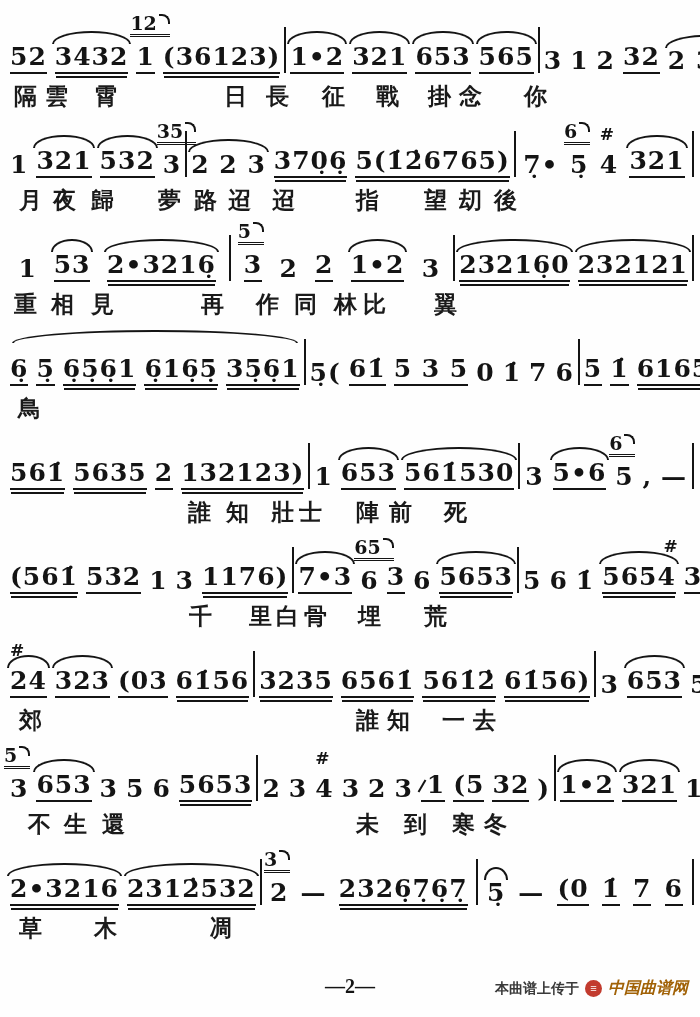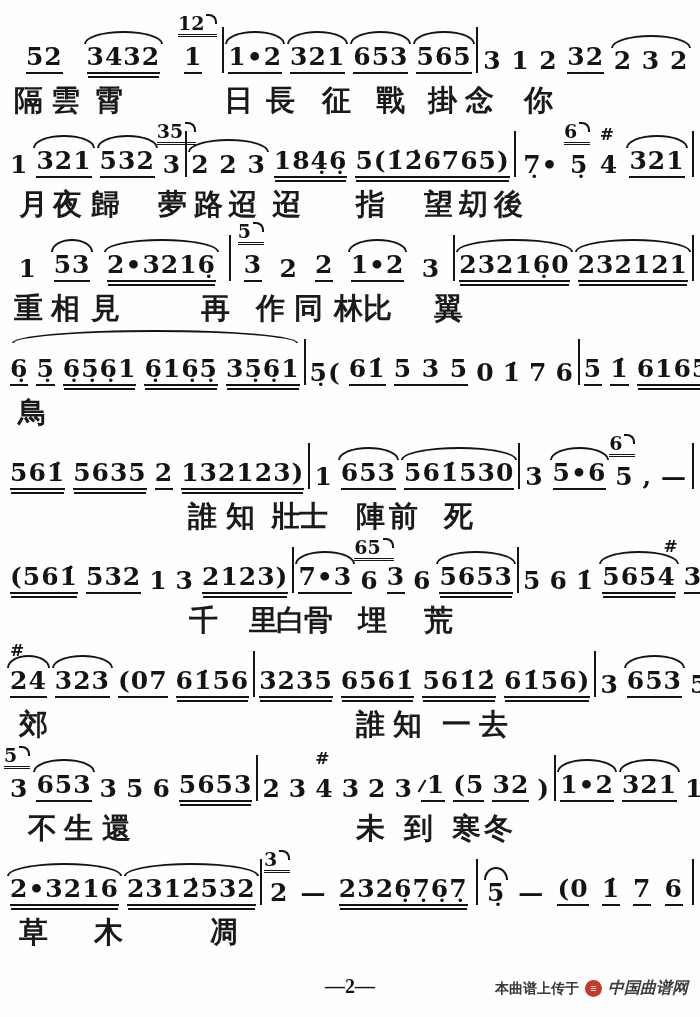--- a/index.html
+++ b/index.html
@@ -55,52 +55,53 @@
   }
   .tok .acc { position: absolute; top: -26px; left: 0; font-style: normal; font-size: 17px; line-height: 1; }
   .tok .acc.right { left: auto; right: -2px; }
   .gliss {
     display: inline-block; width: 2px; height: 14px; background: #141414;
     transform: rotate(30deg); margin: 0 4px 2px 0; vertical-align: middle;
   }
   .lyrics { position: relative; height: 36px; margin-top: 7px; }
   .lyric {
     position: absolute; top: 0;
-    font-size: 29px; font-weight: bold; letter-spacing: 8px; color: #1a1a1a;
+    font-size: 23px; font-weight: bold; letter-spacing: 8px; color: #1a1a1a;
   }
   .footer { position: absolute; left: 0; right: 0; bottom: 16px; height: 26px; }
   .pageno {
     position: absolute; left: 50%; transform: translateX(-50%);
     font-size: 20px; font-weight: bold; color: #141414;
   }
   .watermark {
     position: absolute; right: 12px; bottom: 2px;
     display: flex; align-items: center; gap: 6px;
     font-family: "Liberation Sans", sans-serif;
   }
   .wm-text { font-size: 14px; color: #3a3a3a; font-weight: bold; font-family: Liberation Serif, serif; }
   .wm-logo {
     width: 17px; height: 17px; border-radius: 50%;
     background: #c23b2e; color: #ffffff;
     display: flex; align-items: center; justify-content: center;
     font-size: 11px; font-weight: bold; line-height: 1;
   }
-  .wm-site { font-size: 16px; font-weight: bold; font-style: italic; color: #404040; }
+  .wm-site { font-size: 16px; font-weight: bold; font-style: italic; color: #a16207; }
 </style>
 </head>
 <body>
 
 <div class="page">
   <div class="score">
       <div class="system">
         <div class="notation">
           <div class="measure">
             <span class="tok u1"><b class="txt">52</b></span>
             <span class="tok u2 arc"><b class="txt">3432</b></span>
             <span class="tok u1"><b class="txt">1</b><i class="grace">12</i></span>
+            <span class="tok u2"><b class="txt">(36123)</b></span>
           </div>
           <div class="bar"></div>
           <div class="measure">
             <span class="tok u1 arc"><b class="txt">1•2</b></span>
             <span class="tok u1 arc"><b class="txt">321</b></span>
             <span class="tok u1 arc"><b class="txt">653</b></span>
             <span class="tok u1 arc"><b class="txt">565</b></span>
           </div>
           <div class="bar"></div>
           <div class="measure">
@@ -126,21 +127,21 @@
         <div class="notation">
           <div class="measure">
             <span class="tok"><b class="txt">1</b></span>
             <span class="tok u1 arc"><b class="txt">321</b></span>
             <span class="tok u1 arc"><b class="txt">532</b></span>
             <span class="tok"><b class="txt">3</b><i class="grace">35</i></span>
           </div>
           <div class="bar"></div>
           <div class="measure">
             <span class="tok arc"><b class="txt">2 2 3</b></span>
-            <span class="tok u2"><b class="txt">184̣6̣</b></span>
+            <span class="tok u2"><b class="txt">370̣6̣</b></span>
             <span class="tok u2"><b class="txt">5(1̇2̇6765)</b></span>
           </div>
           <div class="bar"></div>
           <div class="measure">
             <span class="tok"><b class="txt">7̣•</b></span>
             <span class="tok"><b class="txt">5̣</b><i class="grace">6</i></span>
             <span class="tok"><b class="txt">4</b><i class="acc">#</i></span>
             <span class="tok u1 arc"><b class="txt">321</b></span>
           </div>
           <div class="bar"></div>
@@ -257,21 +258,21 @@
           <span class="lyric" style="left: 438px;">死</span>
         </div>
       </div>
       <div class="system">
         <div class="notation">
           <div class="measure">
             <span class="tok u2"><b class="txt">(561̇</b></span>
             <span class="tok u1"><b class="txt">532</b></span>
             <span class="tok"><b class="txt">1</b></span>
             <span class="tok"><b class="txt">3</b></span>
-            <span class="tok u2"><b class="txt">2123)</b></span>
+            <span class="tok u2"><b class="txt">1176)</b></span>
           </div>
           <div class="bar"></div>
           <div class="measure">
             <span class="tok u1 arc"><b class="txt">7•3</b></span>
             <span class="tok"><b class="txt">6</b><i class="grace">65</i></span>
             <span class="tok u1"><b class="txt">3</b></span>
             <span class="tok"><b class="txt">6</b></span>
             <span class="tok u2 arc"><b class="txt">5653</b></span>
           </div>
           <div class="bar"></div>
@@ -290,21 +291,21 @@
           <span class="lyric" style="left: 298px;">骨</span>
           <span class="lyric" style="left: 352px;">埋</span>
           <span class="lyric" style="left: 418px;">荒</span>
         </div>
       </div>
       <div class="system">
         <div class="notation">
           <div class="measure">
             <span class="tok u1 arc"><b class="txt">24</b><i class="acc">#</i></span>
             <span class="tok u1 arc"><b class="txt">323</b></span>
-            <span class="tok u1"><b class="txt">(07</b></span>
+            <span class="tok u1"><b class="txt">(03</b></span>
             <span class="tok u2"><b class="txt">61̇56</b></span>
           </div>
           <div class="bar"></div>
           <div class="measure">
             <span class="tok u2"><b class="txt">3235</b></span>
             <span class="tok u2"><b class="txt">6561̇</b></span>
             <span class="tok u2"><b class="txt">561̇2̇</b></span>
             <span class="tok u2"><b class="txt">61̇56)</b></span>
           </div>
           <div class="bar"></div>

